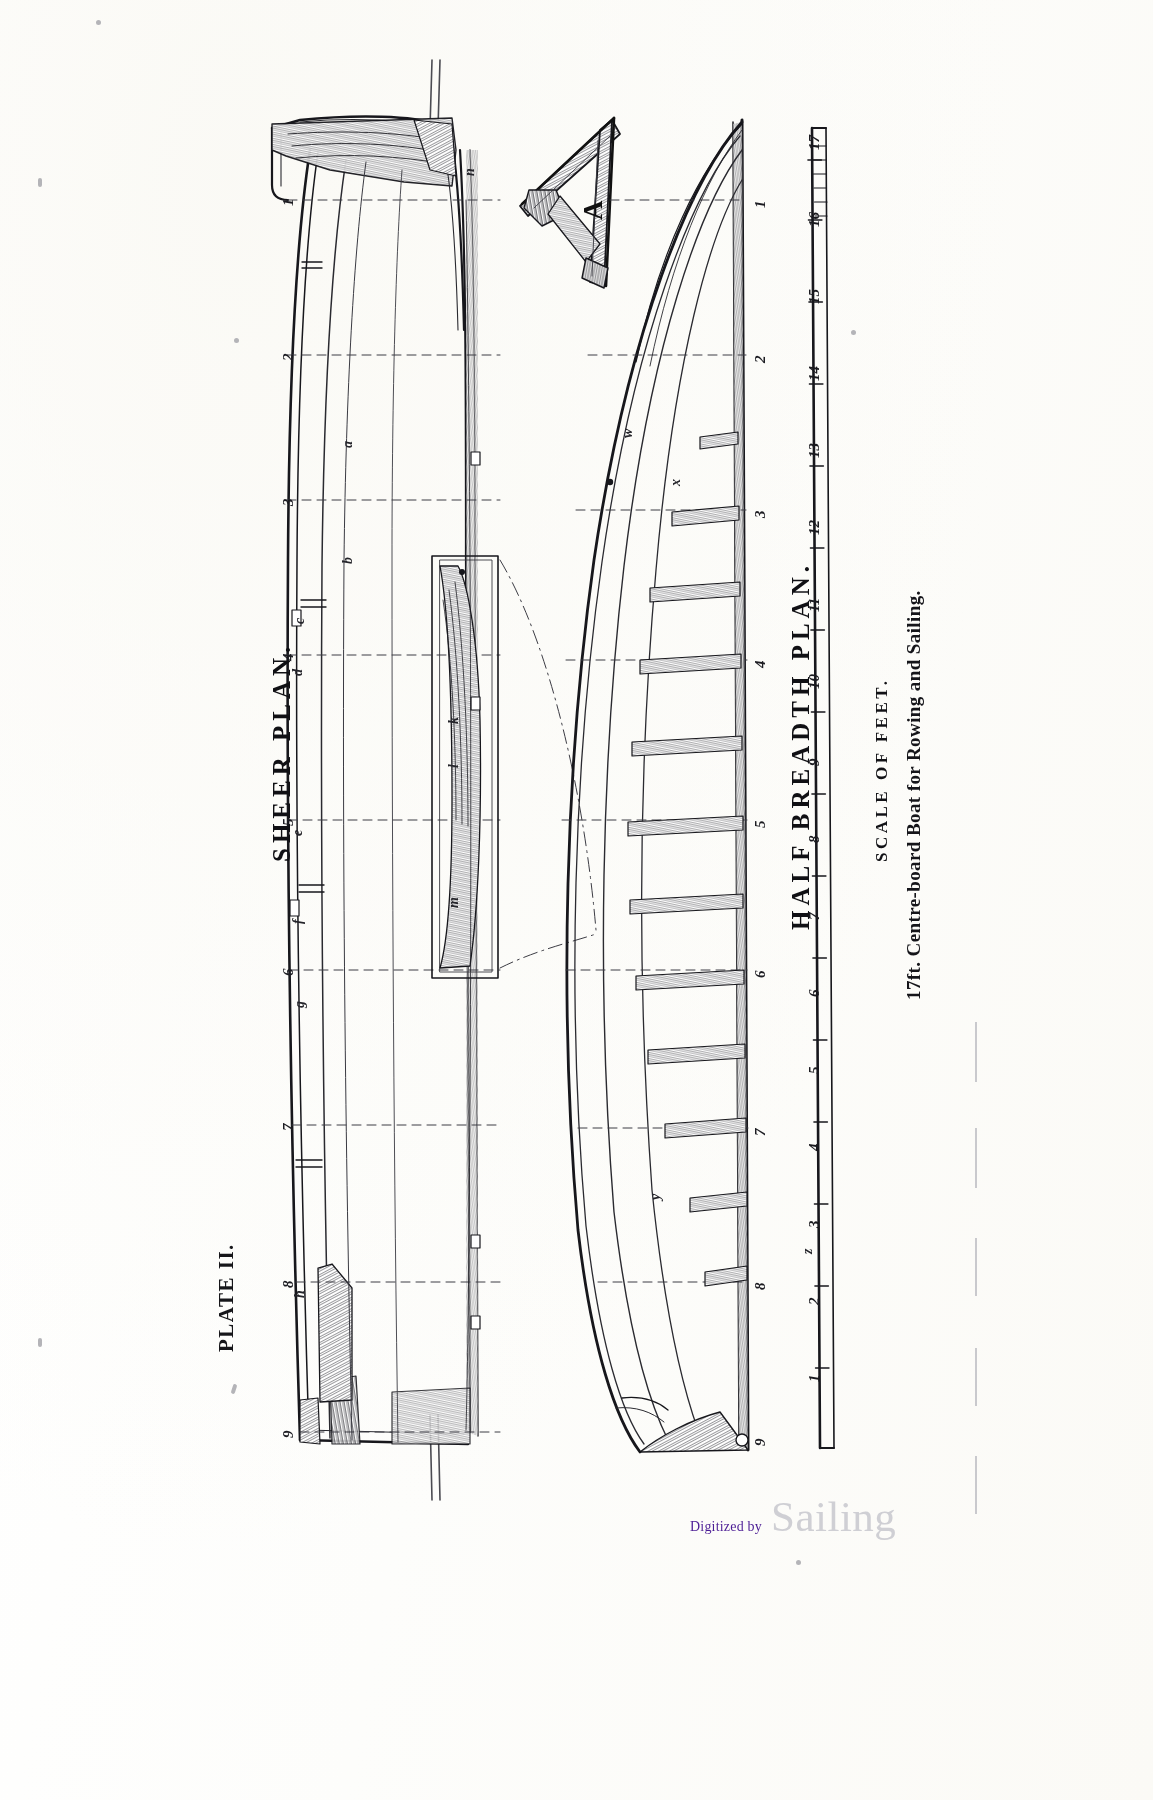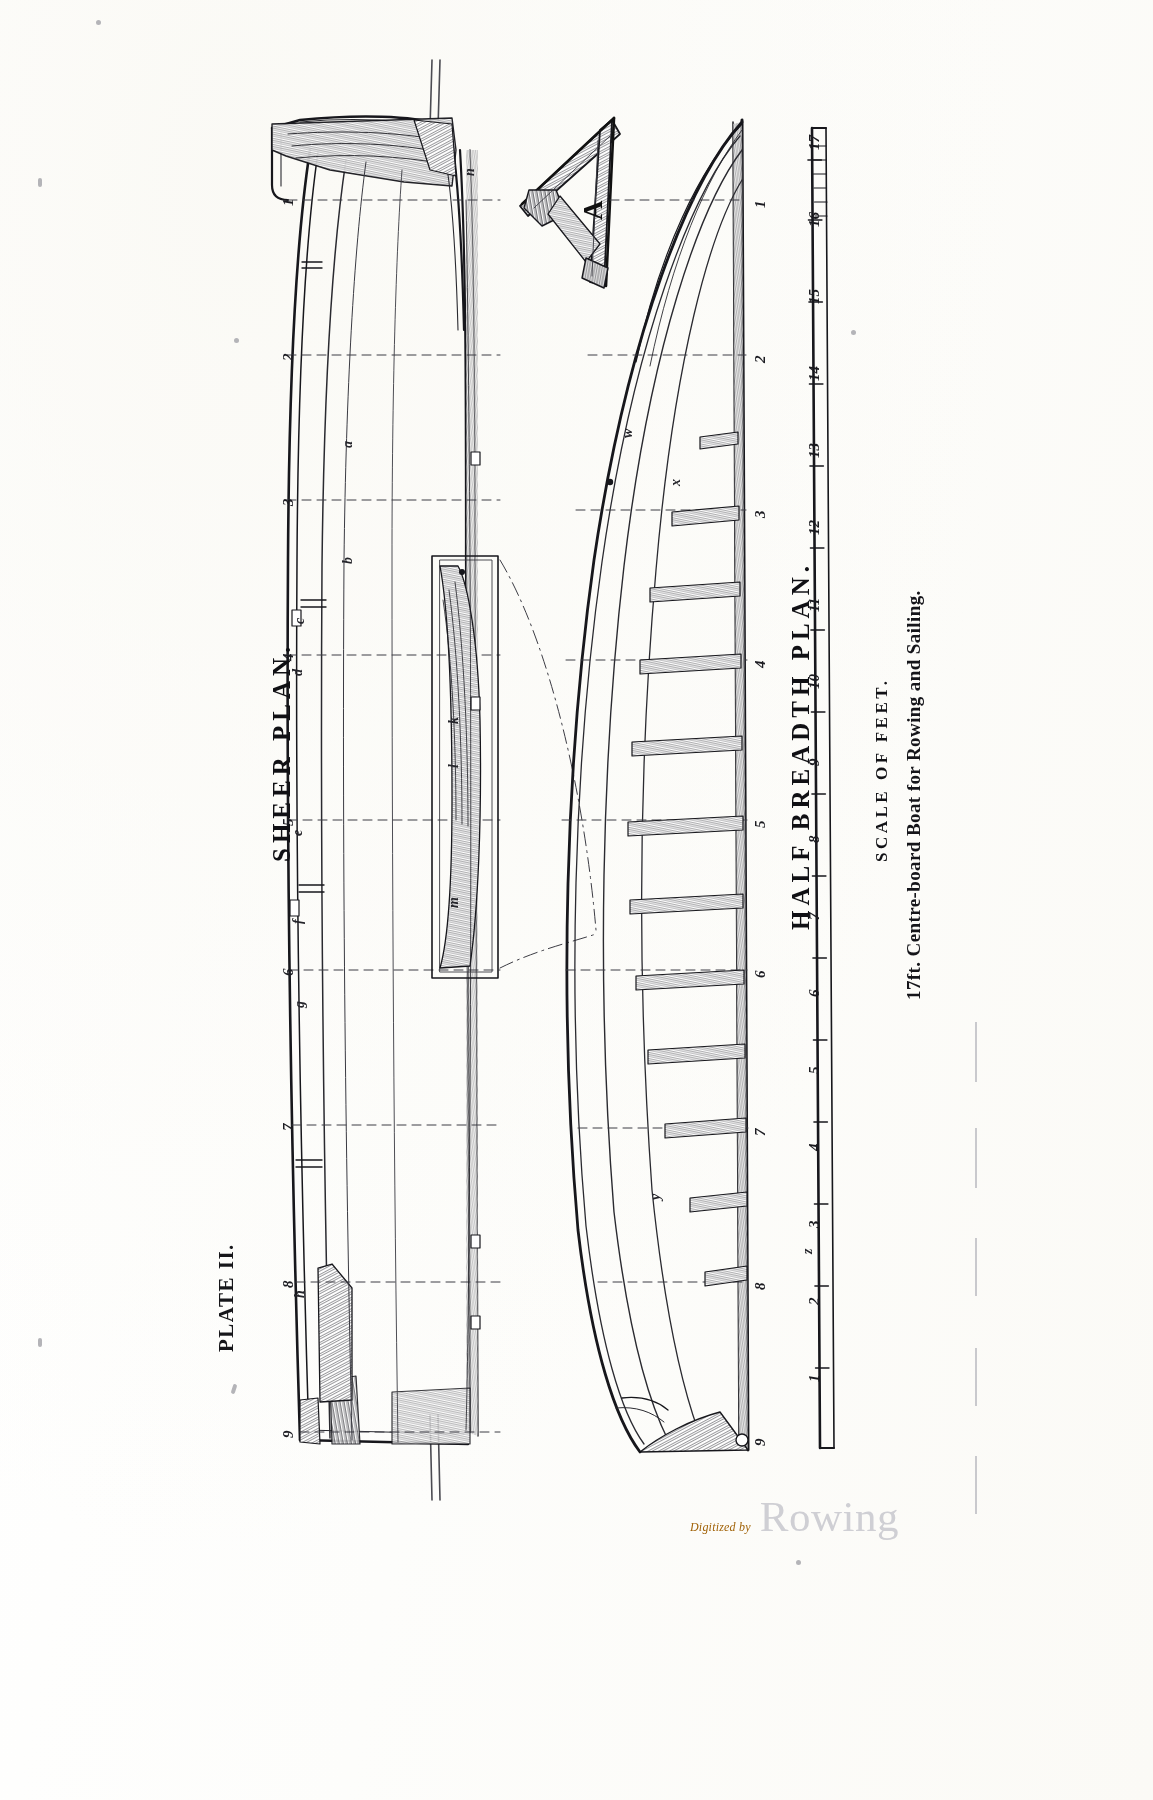--- a/index.html
+++ b/index.html
@@ -39,21 +39,21 @@
     font-family:"Liberation Serif", serif;
     font-weight:700;font-size:27px;color:#111;
   }
 
   
   #watermark{
     position:absolute;left:690px;top:1495px;
     display:flex;align-items:baseline;gap:9px;
     user-select:none;
   }
-  #wm-text{font-family:"Liberation Serif",serif;font-size:12px;color:#a16207;letter-spacing:.2px;font-style:italic;}
+  #wm-text{font-family:"Liberation Serif",serif;font-size:14px;color:#4c1d95;letter-spacing:.2px;}
   #wm-google{font-family:"Liberation Serif",serif;font-size:43px;color:#cfcfd4;letter-spacing:.5px;line-height:1;}
 
   
   .ruler-num{
     position:absolute;
     font-family:"Liberation Serif",serif;
     font-style:italic;font-weight:700;font-size:15px;color:#1a1a1f;
     transform-origin:0 0;transform:rotate(-90deg);
   }
   
@@ -362,21 +362,21 @@
   </div>
 <div id="hb-marks">
     <div class="mk" style="left: 620px; top: 438px;">w</div>
     <div class="mk" style="left: 668px; top: 486px;">x</div>
     <div class="mk" style="left: 648px; top: 1200px;">y</div>
     <div class="mk" style="left: 800px; top: 1254px;">z</div>
   </div>
 
 <div id="watermark">
   <span id="wm-text">Digitized by</span>
-  <span id="wm-google">Rowing</span>
+  <span id="wm-google">Sailing</span>
 </div>
 
 <div class="speck" style="left:96px;top:20px;width:5px;height:5px;"></div>
 <div class="speck" style="left:38px;top:178px;width:4px;height:9px;border-radius:2px;"></div>
 <div class="speck" style="left:38px;top:1338px;width:4px;height:9px;border-radius:2px;"></div>
 <div class="speck" style="left:234px;top:338px;width:5px;height:5px;"></div>
 <div class="speck" style="left:851px;top:330px;width:5px;height:5px;"></div>
 <div class="speck" style="left:232px;top:1384px;width:4px;height:10px;border-radius:2px;transform:rotate(18deg);"></div>
 <div class="speck" style="left:796px;top:1560px;width:5px;height:5px;"></div>
 <div class="margin-dash" style="left:975px;top:1022px;width:2px;height:60px;"></div>

